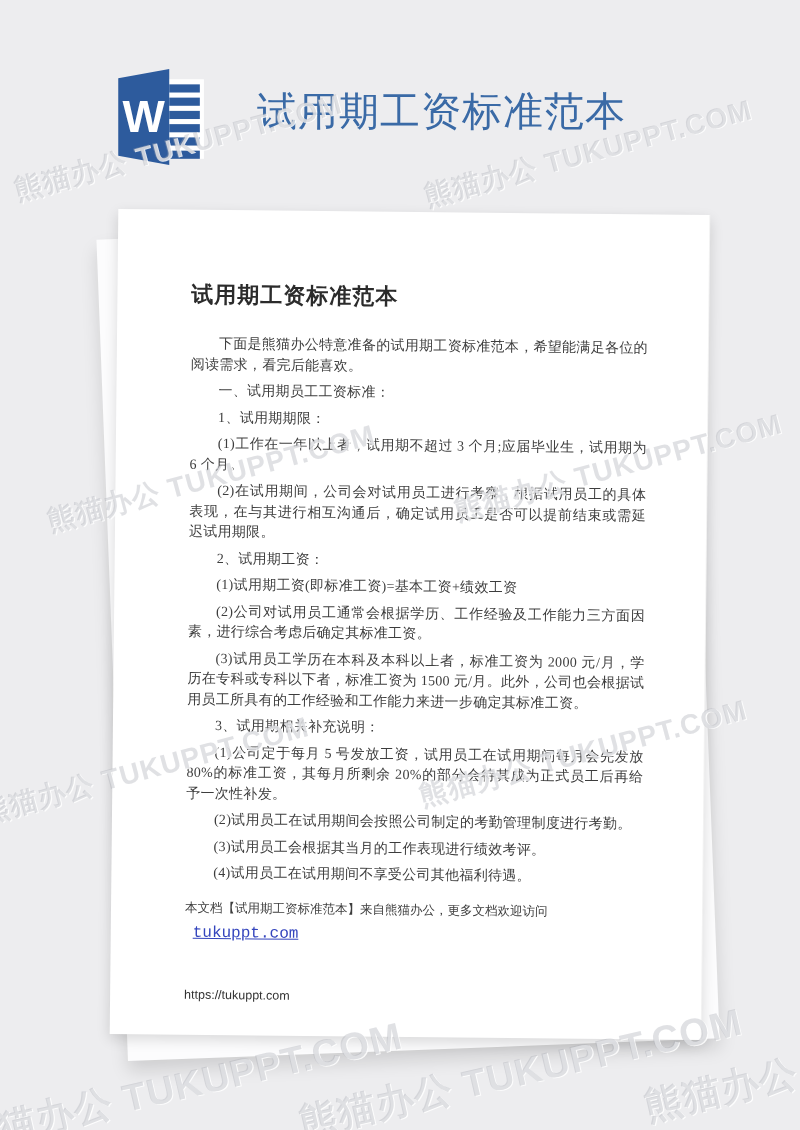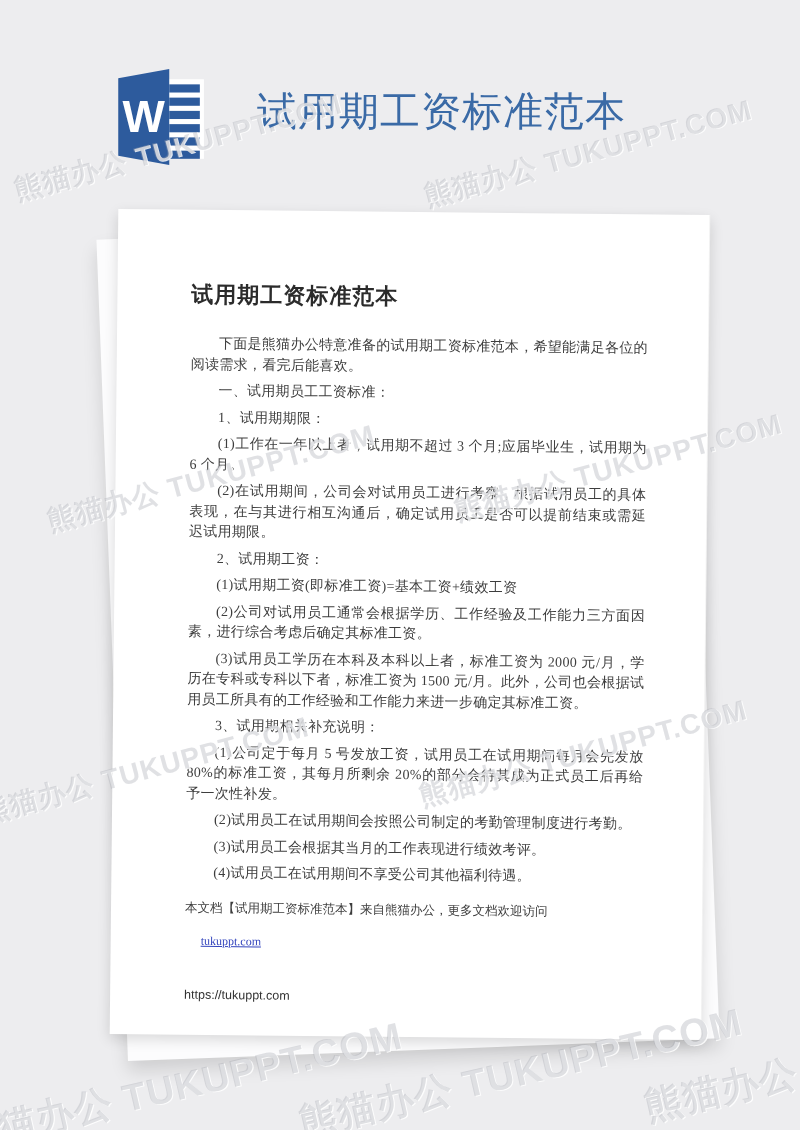--- a/index.html
+++ b/index.html
@@ -38,23 +38,23 @@
     letter-spacing:1px;
   }
   .doc-body p{
     margin:0 0 6px 0;font-size:14px;line-height:20.5px;color:#3d3d3d;
     text-indent:2em;text-align:justify;letter-spacing:.3px;
   }
   .src-note{
     margin:16px 0 0 0;font-size:12.5px;line-height:17px;color:#3d3d3d;
   }
   .src-link{
-    display:inline-block;margin:16px;font-size:12px;line-height:17px;
+    display:inline-block;margin:8px;font-size:16px;line-height:17px;
     color:#3445bd;text-decoration:underline;
-    font-family:Liberation Serif, serif;
+    font-family:Liberation Mono, monospace;
   }
   .page-url{
     position:absolute;left:74px;top:778px;font-size:12.5px;color:#333;
     font-family:"Liberation Sans","DejaVu Sans",sans-serif;
   }
 
   
   .wm-layer{position:absolute;inset:0;z-index:30;pointer-events:none;}
   .wm{
     position:absolute;transform:rotate(-15deg);transform-origin:left center;

